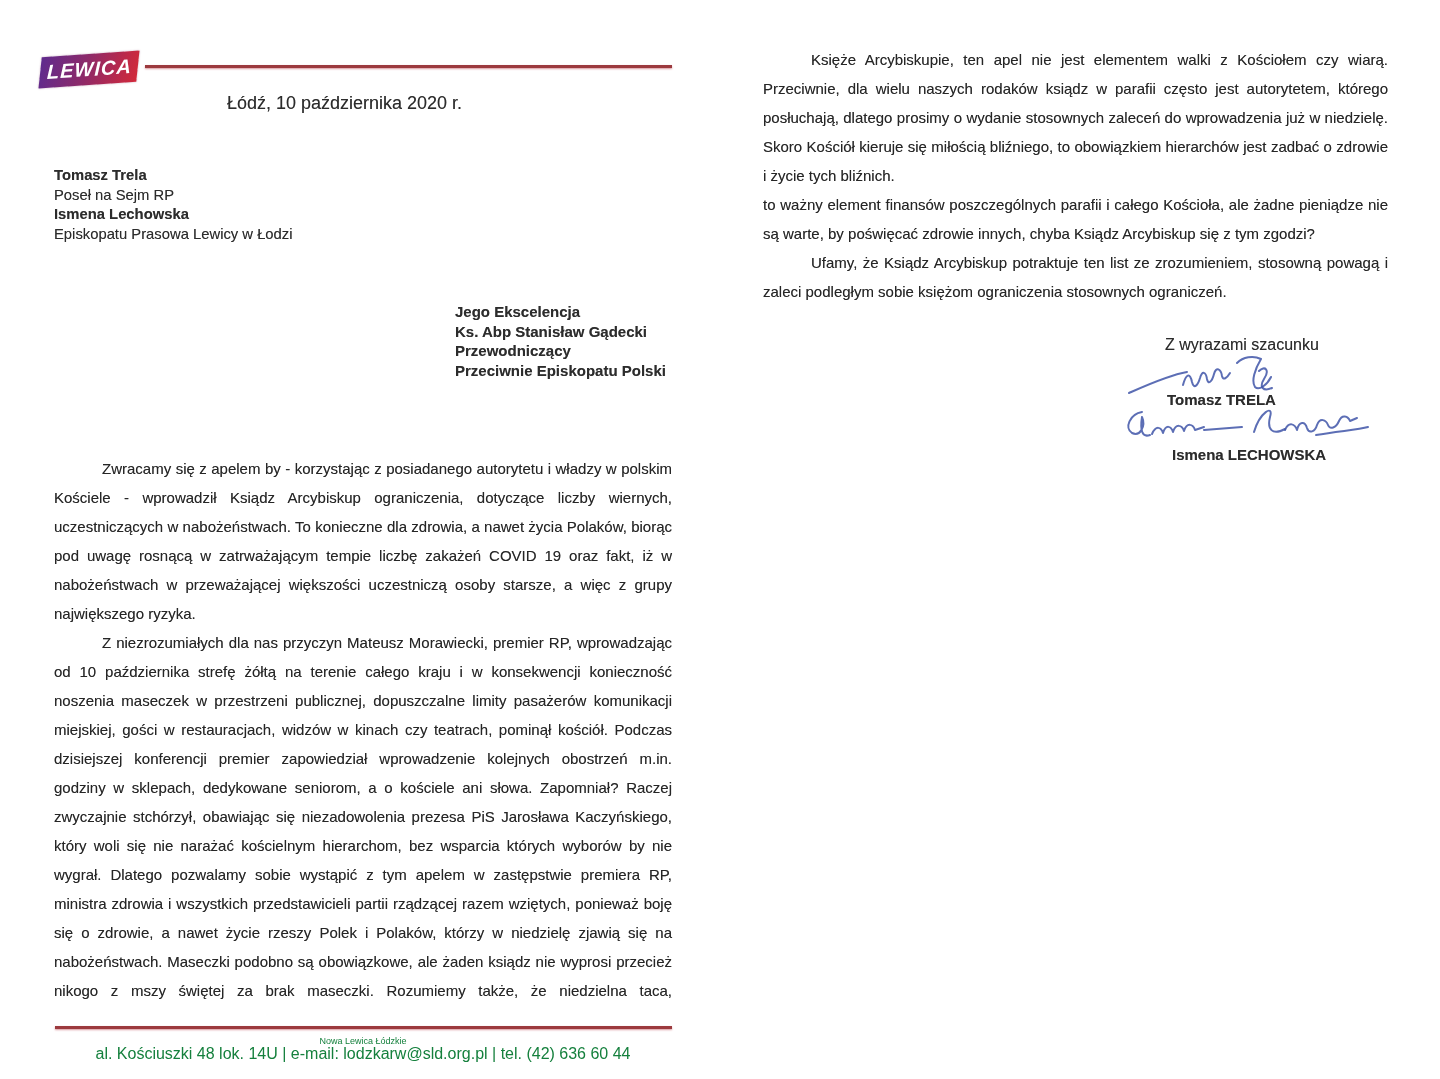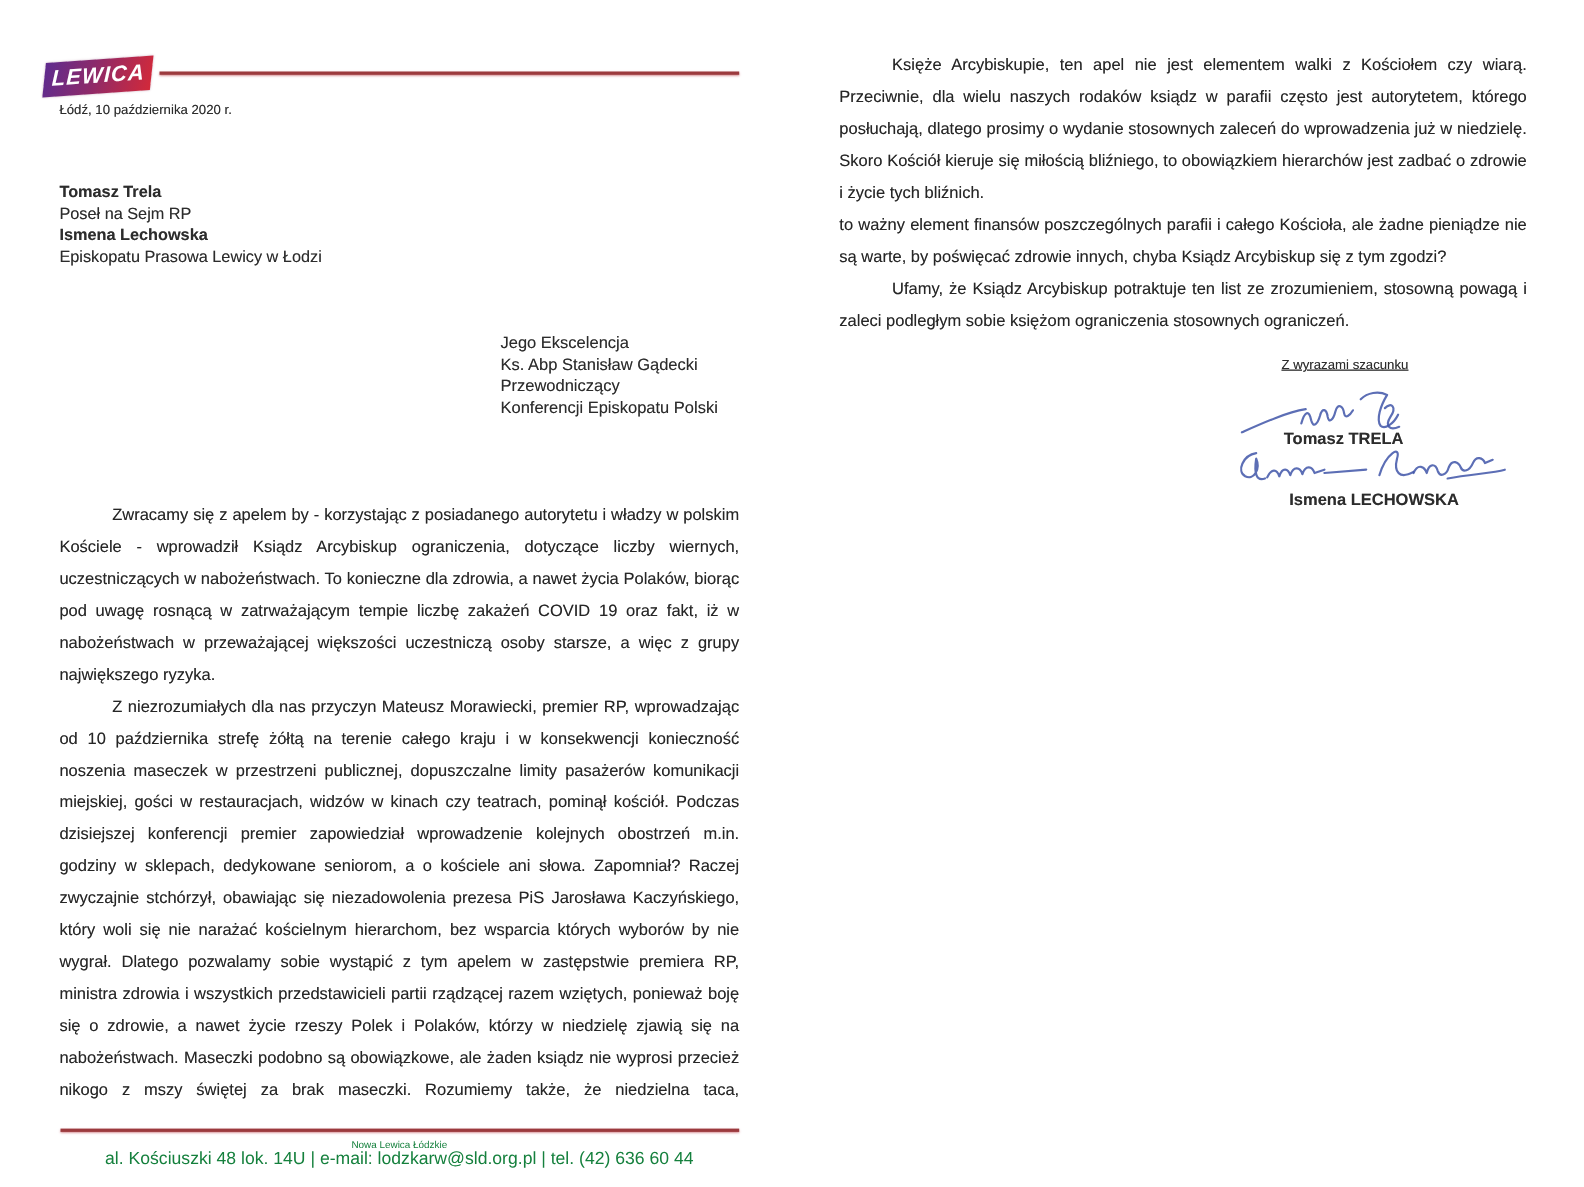--- a/index.html
+++ b/index.html
@@ -23,35 +23,35 @@
     color:#ffffff;transform:skewX(4deg);
   }
 
   
   .rule{height:3px;background:#9c3a3e;box-shadow:0 1px 2px rgba(214,140,146,.9);}
   .header-rule{left:145px;top:65px;width:527px;}
   .footer-rule{left:55px;top:1026px;width:617px;}
 
   
   .soft{text-shadow:0 0 .6px rgba(40,40,40,.45);}
-  .date-line{left:54px;top:93px;width:618px;text-align:left;padding-right:37px;
-    box-sizing:border-box;font-size:12px;}
+  .date-line{left:54px;top:93px;width:618px;text-align:center;padding-right:37px;
+    box-sizing:border-box;font-size:18px;}
   .sender-block{left:54px;top:166px;font-size:14.8px;line-height:19.5px;}
-  .recipient-block{left:455px;top:302px;font-size:15px;line-height:19.5px;font-weight:normal;}
+  .recipient-block{left:455px;top:302px;font-size:15px;line-height:19.5px;font-weight:bold;}
   .bold{font-weight:bold;}
 
   .body-block{font-size:15px;line-height:29px;text-align:justify;color:#262626;}
   .body-page1{left:54px;top:454px;width:618px;}
   .body-page2{left:763px;top:45px;width:625px;}
   .para{margin:0;text-indent:48px;}
   .para.no-indent{text-indent:0;}
   .para.stretch-last{text-align-last:justify;}
 
   
-  .closing-line{left:1165px;top:324px;font-size:12px;text-decoration:underline;}
+  .closing-line{left:1165px;top:336px;font-size:16px;}
   .sig-name{font-size:15px;font-weight:bold;}
   .sig-name-1{left:1167px;top:391px;}
   .sig-name-2{left:1172px;top:446px;}
   .sig-svg{overflow:visible;}
   .sig-svg path{fill:none;stroke:#3f55a8;stroke-width:2;stroke-linecap:round;stroke-linejoin:round;opacity:.85;}
 
   
   .footer-block{left:54px;top:1036px;width:618px;text-align:center;color:#15803d;}
   .footer-line1{font-size:9px;line-height:11px;}
   .footer-line2{font-size:16px;line-height:13px;}
@@ -75,21 +75,21 @@
       <div class="bold">Tomasz Trela</div>
       <div>Poseł na Sejm RP</div>
       <div class="bold">Ismena Lechowska</div>
       <div>Episkopatu Prasowa Lewicy w Łodzi</div>
     </div>
 
     <div class="abs recipient-block soft">
       <div>Jego Ekscelencja</div>
       <div>Ks. Abp  Stanisław Gądecki</div>
       <div>Przewodniczący</div>
-      <div>Konferencji Episkopatu Polski</div>
+      <div>Przeciwnie Episkopatu Polski</div>
     </div>
 
     <div class="abs body-block body-page1 soft">
       <p class="para">Zwracamy się z apelem by - korzystając z posiadanego autorytetu i władzy w polskim Kościele - wprowadził Ksiądz Arcybiskup ograniczenia, dotyczące liczby wiernych, uczestniczących w nabożeństwach. To konieczne dla zdrowia, a nawet życia Polaków, biorąc pod uwagę rosnącą w zatrważającym tempie liczbę zakażeń COVID 19 oraz fakt, iż w nabożeństwach w przeważającej większości uczestniczą osoby starsze, a więc z grupy największego ryzyka.</p>
       <p class="para stretch-last">Z niezrozumiałych dla nas przyczyn Mateusz Morawiecki, premier RP, wprowadzając od 10 października strefę żółtą na terenie całego kraju i w konsekwencji konieczność noszenia maseczek w przestrzeni publicznej, dopuszczalne limity pasażerów komunikacji miejskiej, gości w restauracjach, widzów w kinach czy teatrach, pominął kościół. Podczas dzisiejszej konferencji premier zapowiedział wprowadzenie kolejnych obostrzeń m.in. godziny w sklepach, dedykowane seniorom, a o kościele ani słowa. Zapomniał? Raczej zwyczajnie stchórzył, obawiając się niezadowolenia prezesa PiS Jarosława Kaczyńskiego, który woli się nie narażać kościelnym hierarchom, bez wsparcia których wyborów by nie wygrał. Dlatego pozwalamy sobie wystąpić z tym apelem w zastępstwie premiera RP, ministra zdrowia i wszystkich przedstawicieli partii rządzącej razem wziętych, ponieważ boję się o zdrowie, a nawet życie rzeszy Polek i Polaków, którzy w niedzielę zjawią się na nabożeństwach. Maseczki podobno są obowiązkowe, ale żaden ksiądz nie wyprosi przecież nikogo z mszy świętej za brak maseczki. Rozumiemy także, że niedzielna taca,</p>
     </div>
 
     <div class="abs rule footer-rule"></div>
 
     <div class="abs footer-block">

